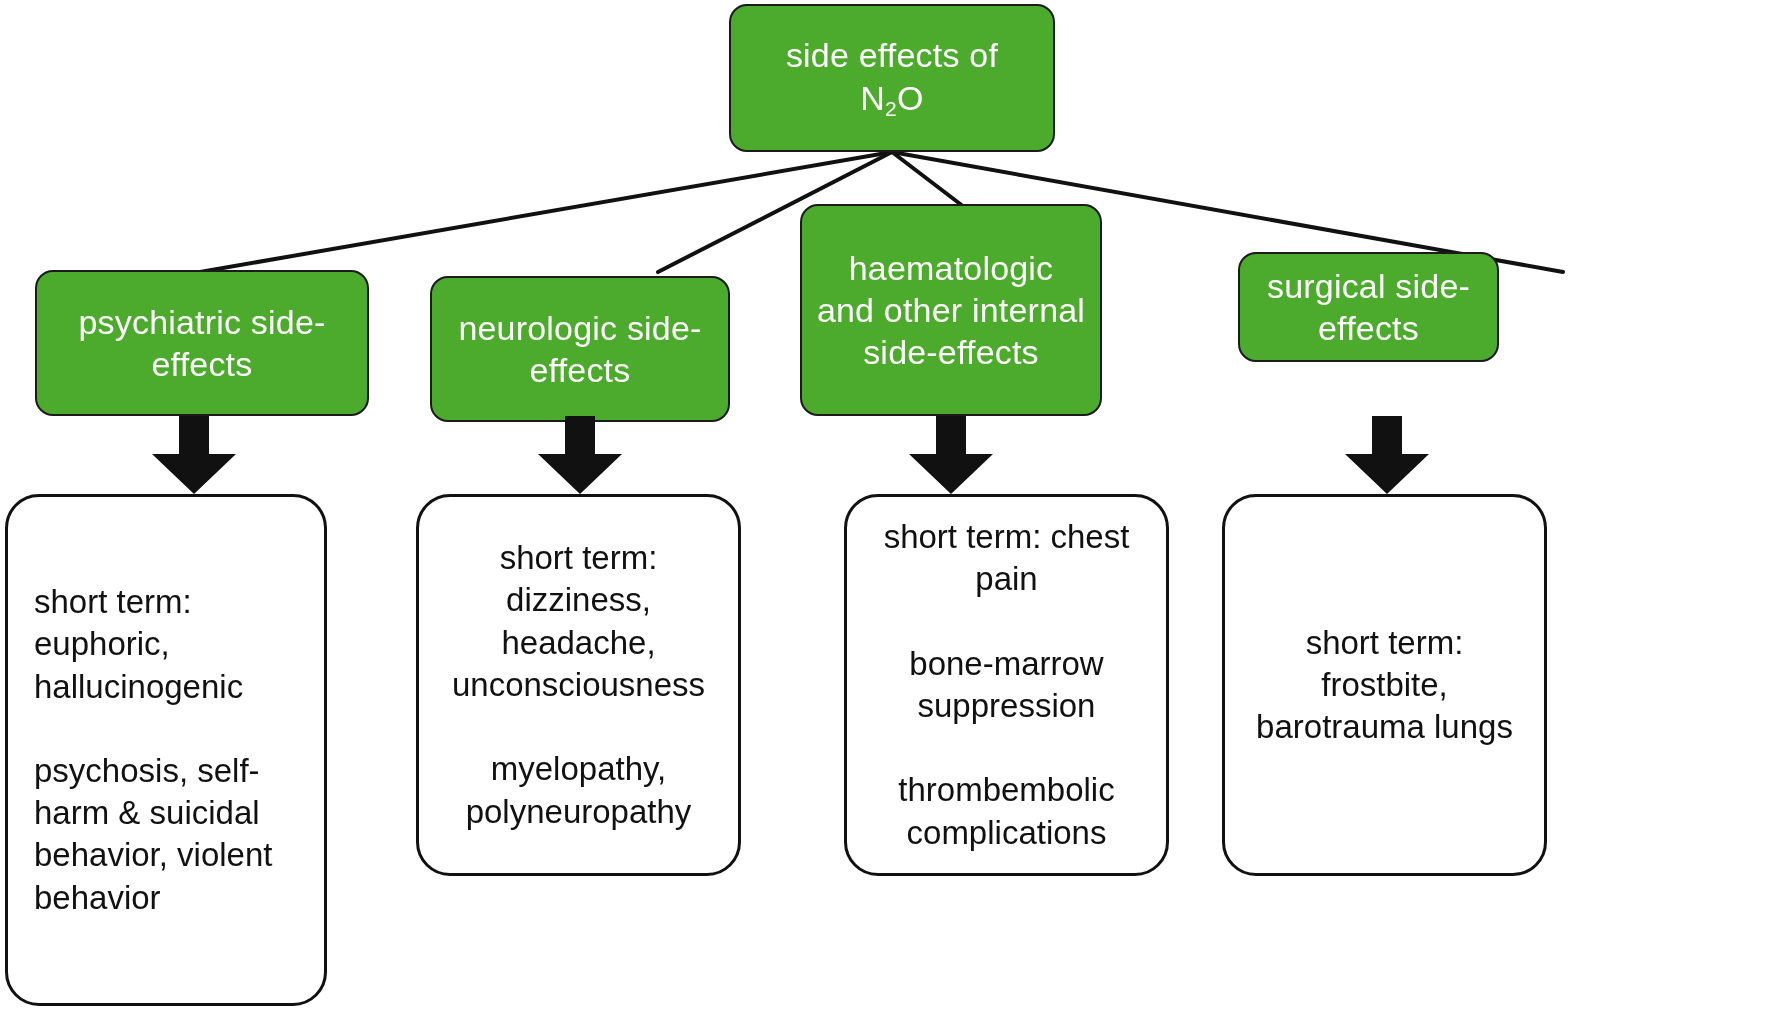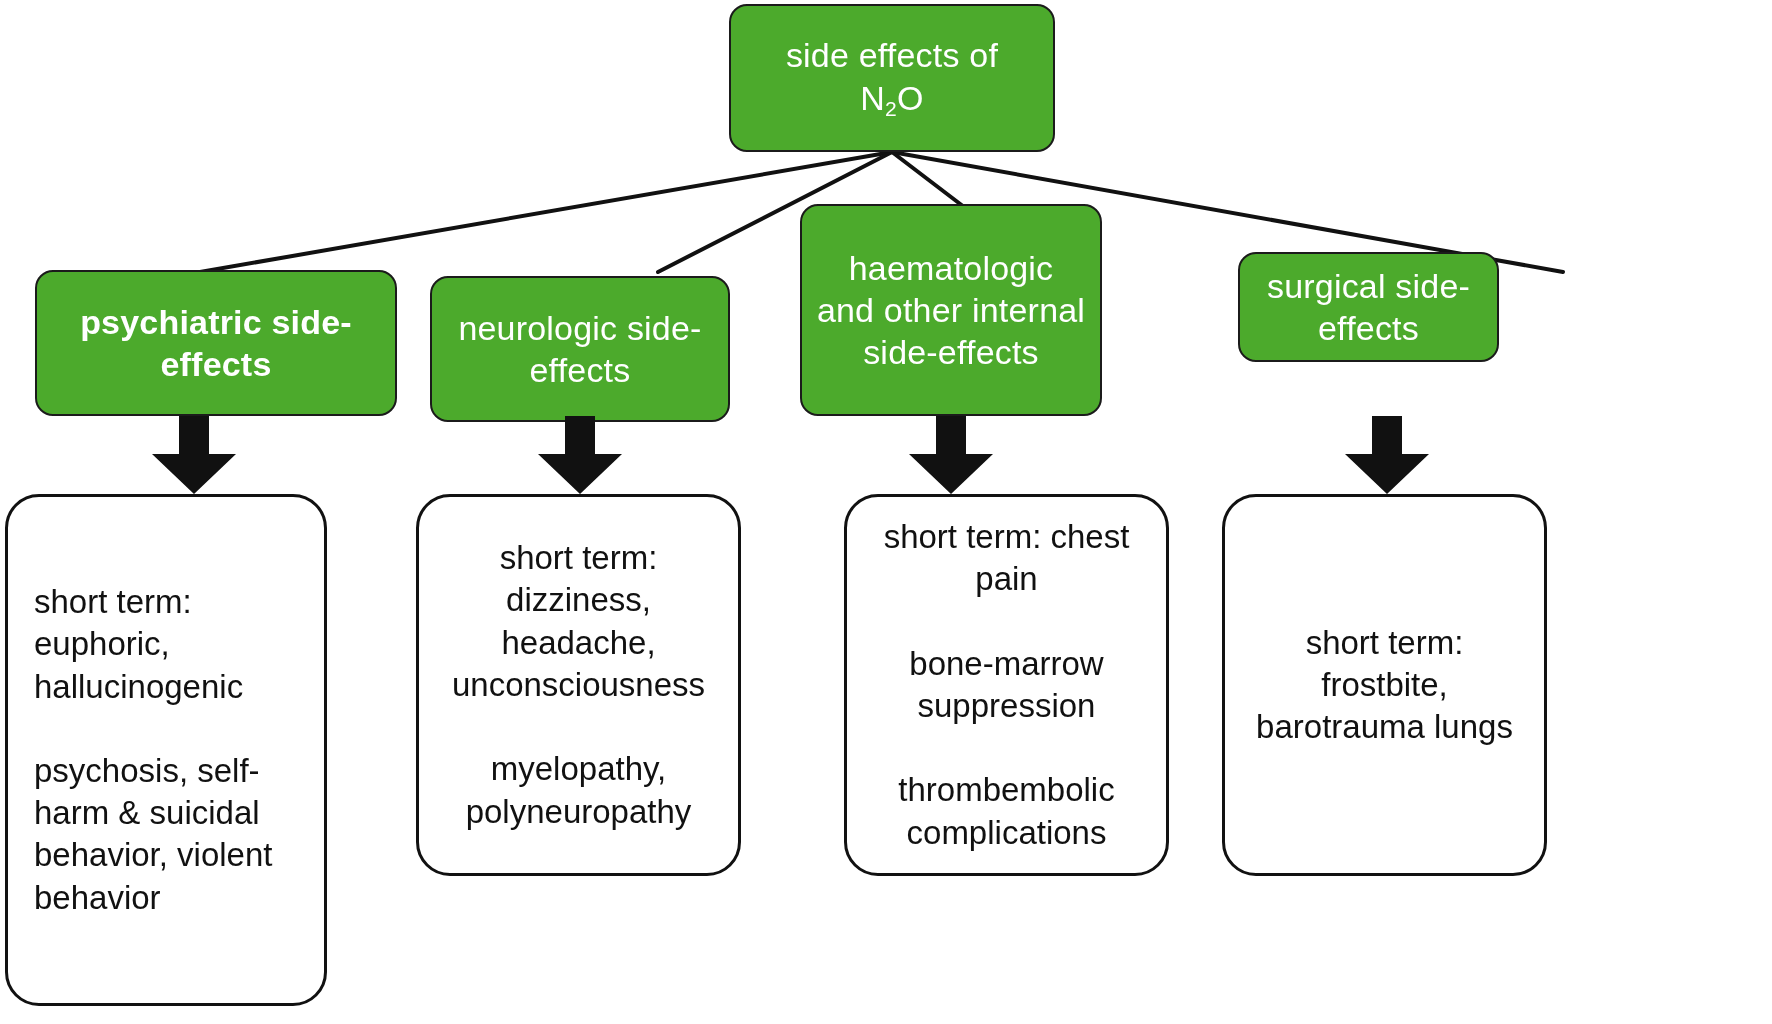--- a/index.html
+++ b/index.html
@@ -83,21 +83,21 @@
     </g>
   </svg>
 
   <div class="node green-node" style="left:729px; top:4px; width:326px; height:148px;">
     <span class="label">
       <span>side effects of</span><br>
       <span><span>N</span><span class="sub">2</span><span>O</span></span>
     </span>
   </div>
 
-  <div class="node green-node" style="left:35px; top:270px; width:362px; height:146px;font-weight:bold;">
+  <div class="node green-node" style="left:35px; top:270px; width:334px; height:146px;">
     <span class="label">psychiatric side-effects</span>
   </div>
   <svg class="arrow" style="left:146px; top:416px;" width="96" height="80" viewBox="0 0 96 80">
     <polygon points="33,0 63,0 63,38 90,38 48,78 6,38 33,38" fill="#111111"></polygon>
   </svg>
   <div class="node white-node align-left" style="left:5px; top:494px; width:322px; height:512px;">
     <span class="body">short term:
 euphoric,
 hallucinogenic
 

